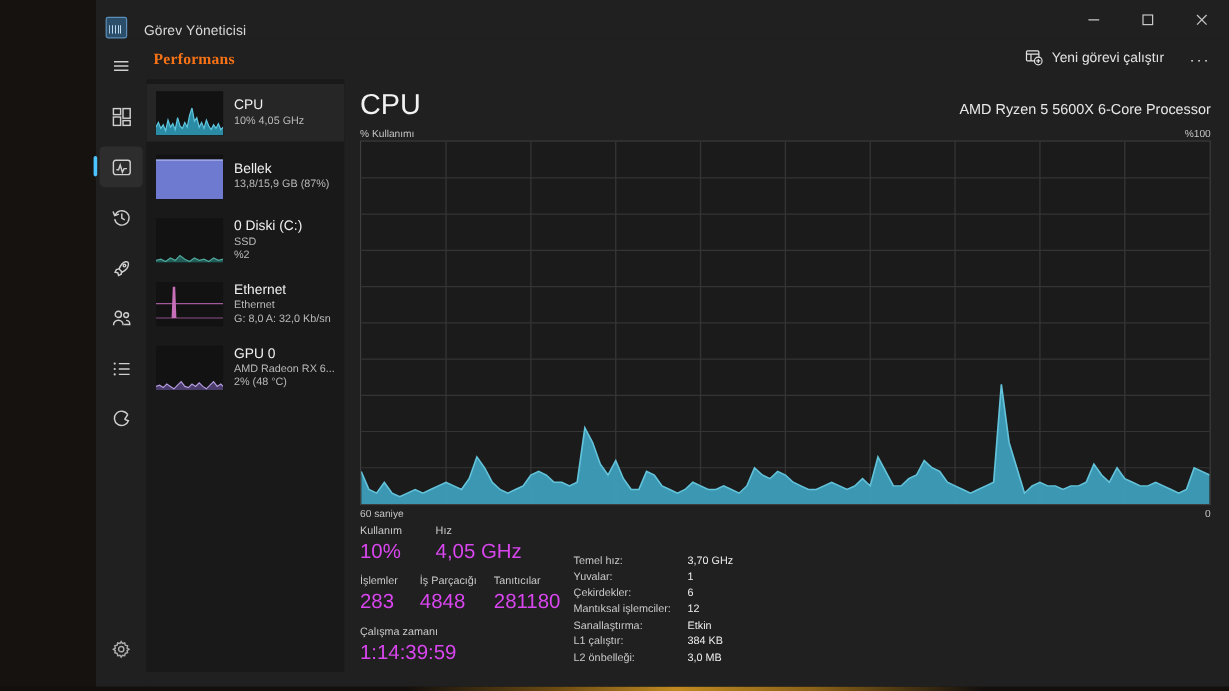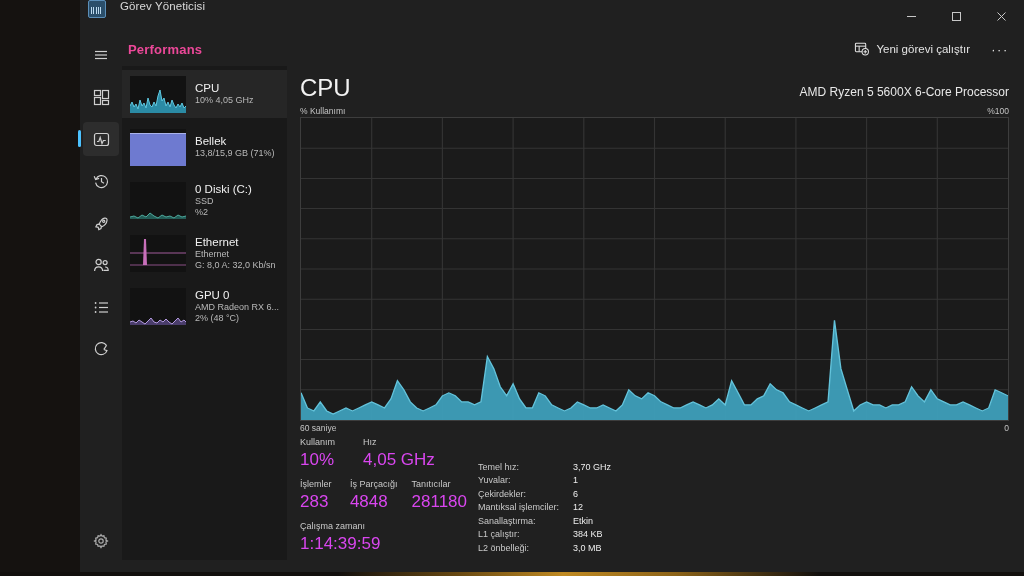--- a/index.html
+++ b/index.html
@@ -44,21 +44,21 @@
     background: #202020;
     display: flex;
     flex-direction: column;
   }
 
   
   #titlebar {
     height: 32px;
     background: #202020;
     display: flex;
-    align-items: flex-start;
+    align-items: flex-end;
     flex: 0 0 32px;
     position: relative;
   }
   #app-icon {
     width: 16px;
     height: 16px;
     margin-left: 8px;
     background: #2b4f6b;
     border: 1px solid #5b8fb9;
     border-radius: 2px;
@@ -160,22 +160,23 @@
   #commandbar {
     height: 34px;
     flex: 0 0 34px;
     display: flex;
     align-items: center;
     padding: 0 10px 0 6px;
   }
   #page-title {
     font-size: 13px;
     font-weight: bold;
-    color: #ec4899;
+    color: #f97316;
     letter-spacing: .2px;
+    font-family: Liberation Serif, serif;
   }
   #cmd-right {
     margin-left: auto;
     display: flex;
     align-items: center;
   }
   #newtask-btn {
     display: flex;
     align-items: center;
     gap: 7px;
@@ -521,21 +522,21 @@
 
           <div class="res-item">
             <div class="res-thumb">
               <svg width="56" height="37" viewBox="0 0 56 37" preserveAspectRatio="none">
                 <rect x="0" y="4" width="56" height="33" fill="#6e7ad0"></rect>
                 <line x1="0" y1="4.5" x2="56" y2="4.5" stroke="#aab3ea" stroke-width="1"></line>
               </svg>
             </div>
             <div class="res-text">
               <div class="res-name">Bellek</div>
-              <div class="res-sub">13,8/15,9 GB (71%)</div>
+              <div class="res-sub">13,8/15,9 GB (87%)</div>
               <div class="res-sub"></div>
             </div>
           </div>
 
           <div class="res-item">
             <div class="res-thumb">
               <svg width="56" height="37" viewBox="0 0 56 37" preserveAspectRatio="none">
                 <polygon fill="#225c56" points="0,37 0,35 4,34 8,36 12,33 16,35 20,31 24,34 28,36 32,33 36,35 40,34 44,36 48,33 52,35 56,34 56,37"></polygon>
                 <polyline fill="none" stroke="#4ea89c" stroke-width="1" points="0,35 4,34 8,36 12,33 16,35 20,31 24,34 28,36 32,33 36,35 40,34 44,36 48,33 52,35 56,34"></polyline>
               </svg>

